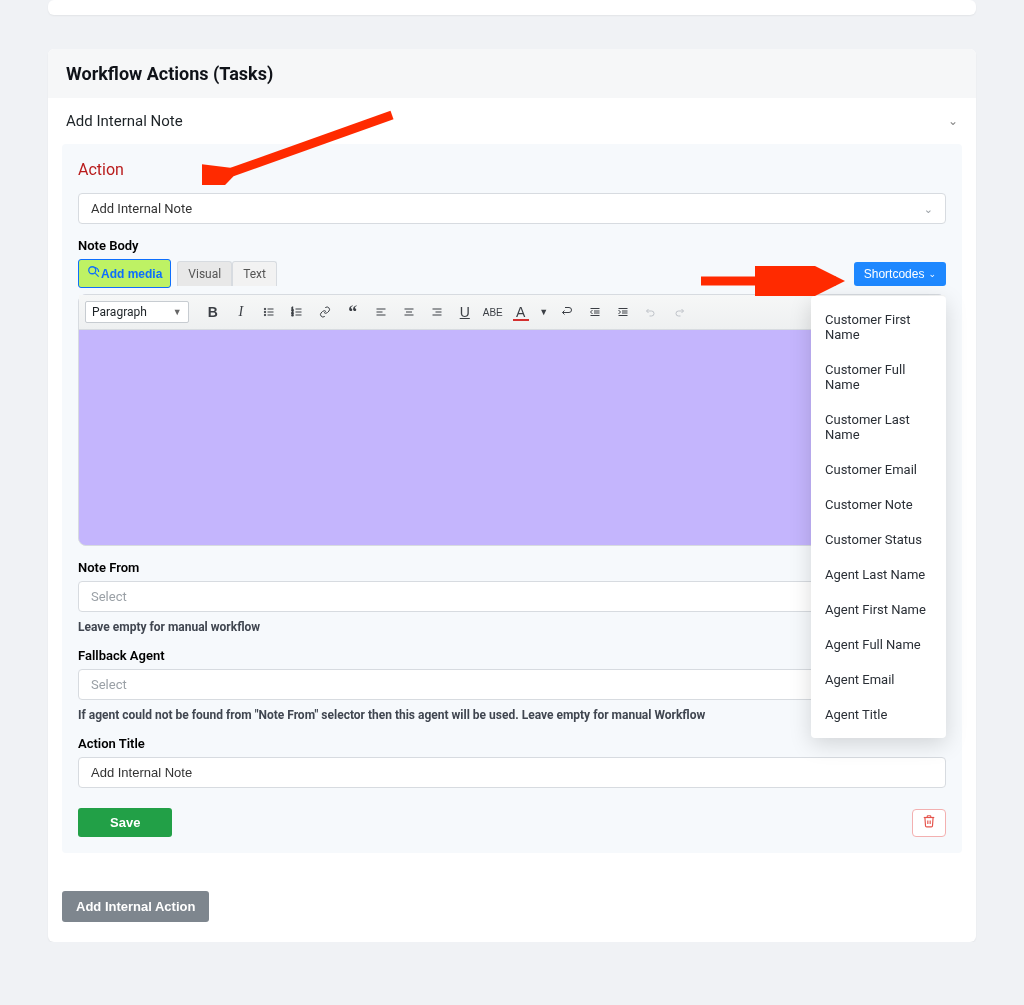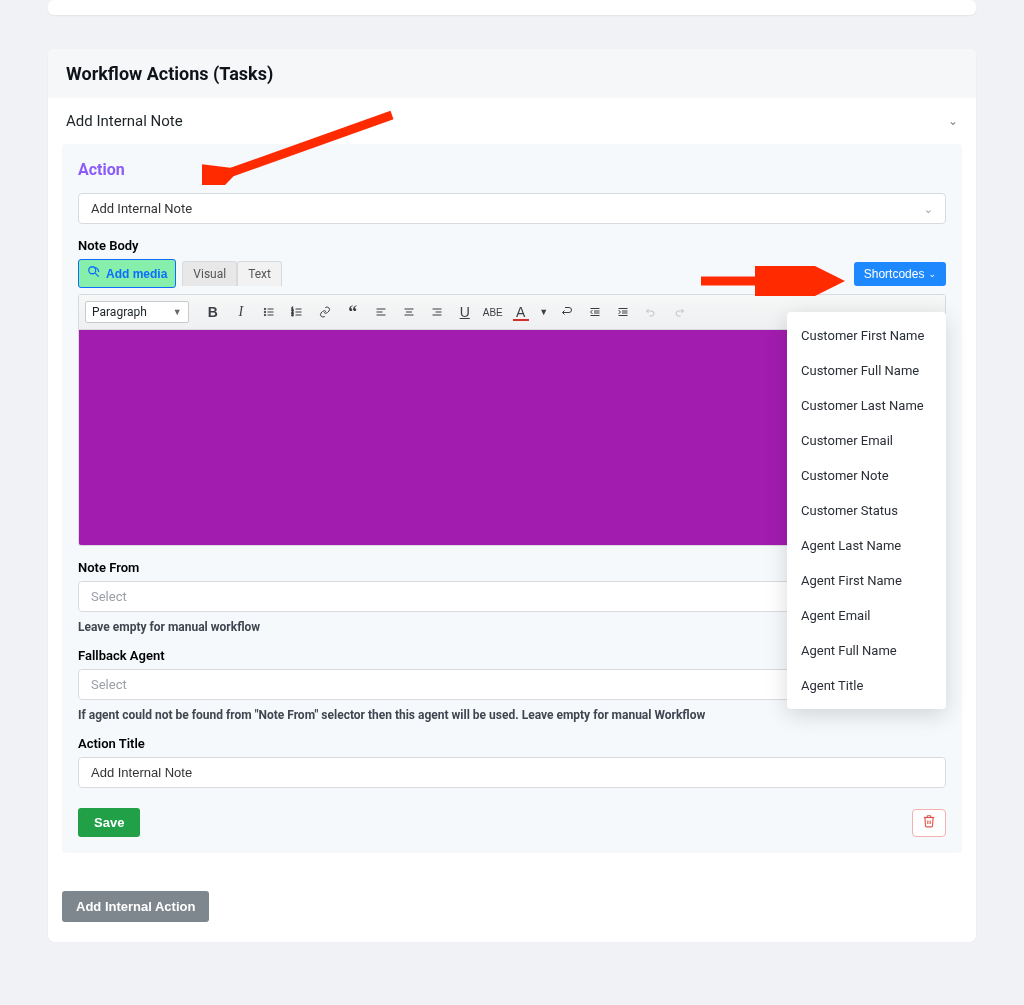--- a/index.html
+++ b/index.html
@@ -53,22 +53,22 @@
   .inner {
     margin: 0 14px 14px;
     background: #f6f9fc;
     border-radius: 4px;
     padding: 16px;
     position: relative;
   }
   .inner h3 {
     margin: 0 0 14px;
     font-size: 16px;
-    font-weight: 700;
-    color: #8b5cf6;
+    font-weight: 400;
+    color: #b91c1c;
   }
   .field-label {
     font-size: 13px;
     font-weight: 600;
     margin: 14px 0 6px;
     color: #000000;
   }
   .select, .text-input {
     width: 100%;
     background: #fff;
@@ -97,29 +97,28 @@
   .editor-toolbar-row {
     display: flex;
     align-items: center;
     justify-content: space-between;
     margin-top: 6px;
     position: relative;
   }
   .left-tools { display: flex; gap: 6px; align-items: center; }
   .btn-addmedia {
     border: 1px solid #0d6efd;
-    background: #86efac;
+    background: #bef264;
     color: #0d6efd;
     font-size: 12px;
     font-weight: 600;
     padding: 5px 8px;
     border-radius: 3px;
     display: inline-flex;
     align-items: center;
-    gap: 5px;
     cursor: pointer;
   }
   .tab {
     background: #f2f2f2;
     border: 1px solid #d7dbe0;
     border-bottom: none;
     padding: 5px 10px;
     font-size: 12px;
     color: #555;
     border-radius: 3px 3px 0 0;
@@ -135,23 +134,23 @@
     border-radius: 3px;
     padding: 5px 10px;
     font-size: 12px;
     font-weight: 400;
     display: inline-flex;
     align-items: center;
     gap: 4px;
     cursor: pointer;
   }
   .editor {
-    background: #a21caf;
+    background: #c4b5fd;
     border: 1px solid #d7dbe0;
-    border-radius: 3px;
+    border-radius: 8px;
     margin-top: 6px;
     position: relative;
   }
   .editor-toolbar {
     background: linear-gradient(#f6f7f7,#eef0f1);
     border-bottom: 1px solid #d7dbe0;
     padding: 5px 6px;
     display: flex;
     align-items: center;
     gap: 4px;
@@ -188,21 +187,21 @@
     display: flex;
     justify-content: space-between;
     align-items: center;
     margin-top: 20px;
   }
   .btn-save {
     background: #22a047;
     color: #fff;
     border: none;
     border-radius: 3px;
-    padding: 7px 16px;
+    padding: 7px 32px;
     font-size: 13px;
     font-weight: 600;
     cursor: pointer;
   }
   .btn-delete {
     background: #fff;
     border: 1px solid #f3b0b0;
     color: #e5534b;
     border-radius: 4px;
     width: 34px;
@@ -221,27 +220,26 @@
     padding: 8px 14px;
     font-size: 13px;
     font-weight: 600;
     cursor: pointer;
     margin: 24px 14px 20px;
   }
   .dropdown {
     position: absolute;
     right: 0;
     top: 34px;
-    width: 159px;
+    width: 135px;
     background: #fff;
     border-radius: 4px;
     box-shadow: 0 6px 22px rgba(0,0,0,0.15);
     padding: 6px 0;
     z-index: 20;
-    margin-top: 16px;
   }
   .dropdown-item {
     padding: 10px 14px;
     font-size: 13px;
     color: #2a2f36;
     cursor: pointer;
   }
 
   
   .arrow {
@@ -319,22 +317,22 @@
 
           <div class="dropdown">
             <div class="dropdown-item">Customer First Name</div>
             <div class="dropdown-item">Customer Full Name</div>
             <div class="dropdown-item">Customer Last Name</div>
             <div class="dropdown-item">Customer Email</div>
             <div class="dropdown-item">Customer Note</div>
             <div class="dropdown-item">Customer Status</div>
             <div class="dropdown-item">Agent Last Name</div>
             <div class="dropdown-item">Agent First Name</div>
+            <div class="dropdown-item">Agent Full Name</div>
             <div class="dropdown-item">Agent Email</div>
-            <div class="dropdown-item">Agent Full Name</div>
             <div class="dropdown-item">Agent Title</div>
           </div>
         </div>
       </div>
 
       <div class="editor">
         <div class="editor-toolbar">
           <div class="format-select">
             <span>Paragraph</span>
             <span style="font-size:9px;color:#666">▼</span>

